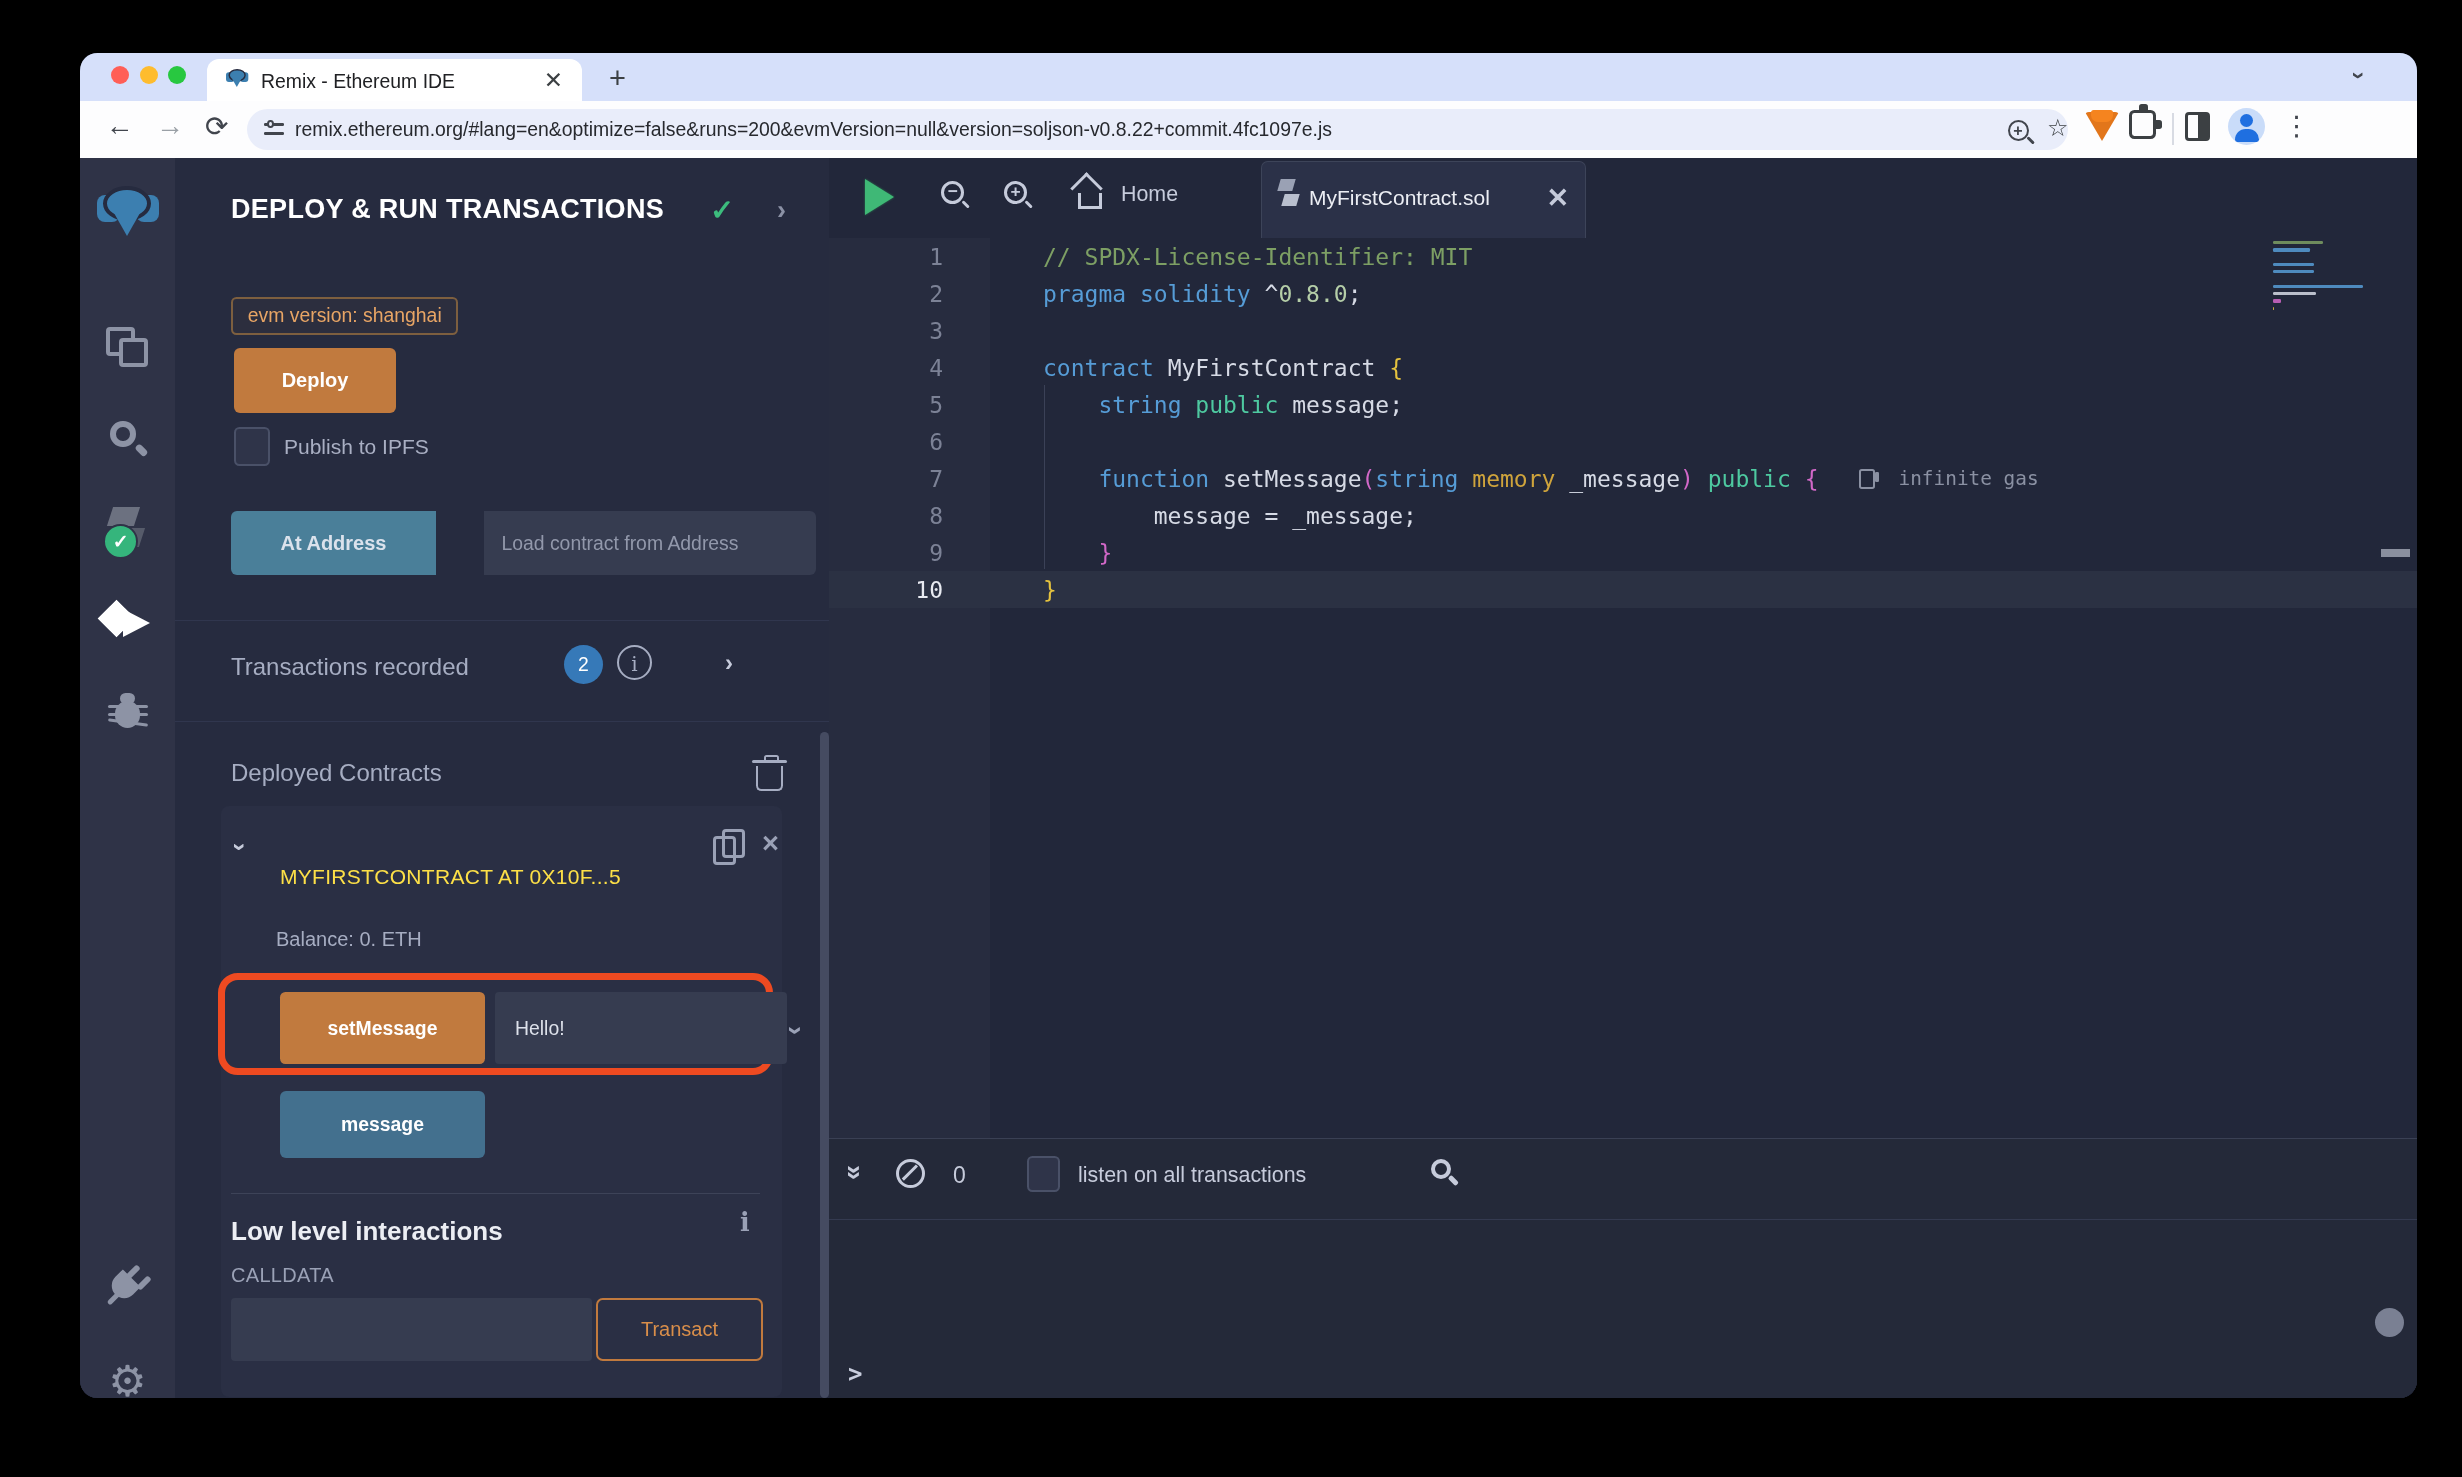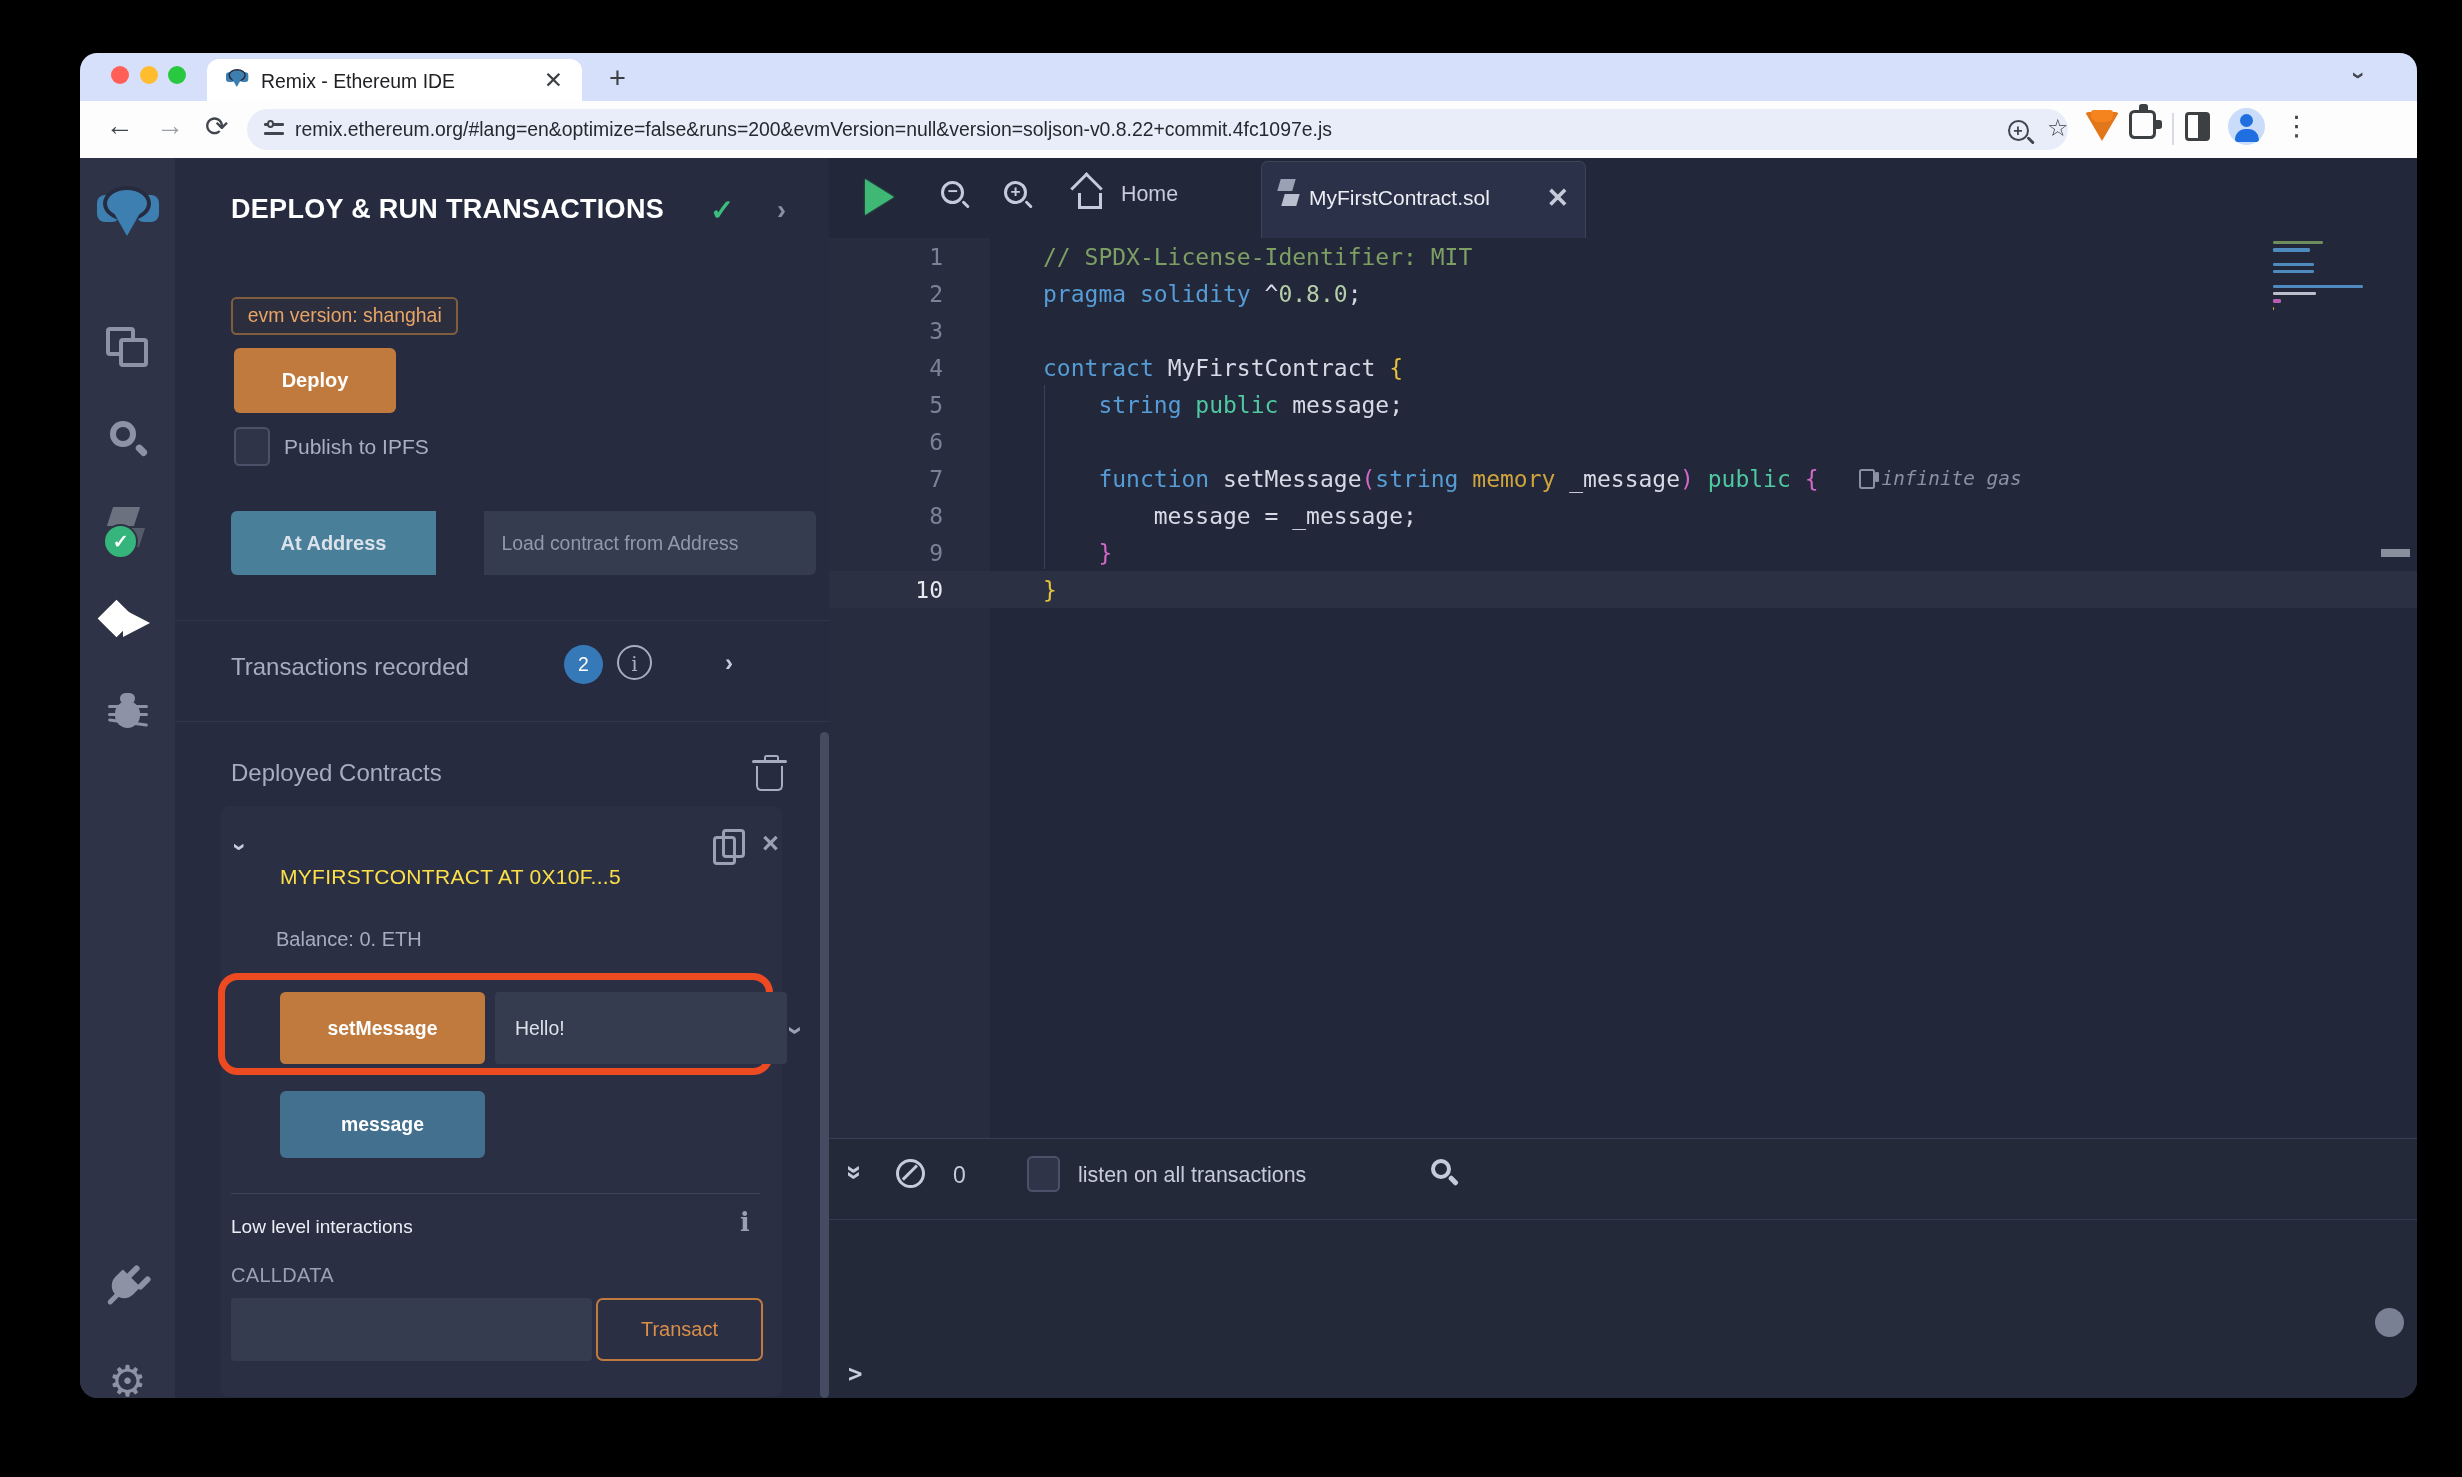--- a/index.html
+++ b/index.html
@@ -99,21 +99,21 @@
   .copy-ic .q1{position:absolute;left:0;top:6.7px;width:23px;height:29px;border:3.3px solid #9aa1b6;border-radius:4px;box-sizing:border-box;background:#2a2f44;}
   .copy-ic .q2{position:absolute;left:9.4px;top:0;width:23px;height:29px;border:3.3px solid #9aa1b6;border-radius:4px;box-sizing:border-box;}
   .cd-x{position:absolute;left:541px;top:21.4px;font-size:29px;color:#9aa1b6;font-weight:bold;}
   .balance{position:absolute;left:55px;top:122px;font-size:20px;color:#a6adc2;}
   .ring{position:absolute;left:-2.7px;top:167px;width:555px;height:102px;border:7.4px solid #ee4a21;border-radius:20px;box-sizing:border-box;}
   .setmsg-btn{left:59px;top:186px;width:205px;height:72px;line-height:72px;background:#c17a3e;font-size:19.4px;border-radius:5.4px;}
   .setmsg-input{position:absolute;left:274px;top:186px;width:292px;height:72px;background:#363c50;border:none;border-radius:4px;color:#dde1ea;font-size:19.4px;padding:0 0 0 20px;box-sizing:border-box;font-family:"Liberation Sans",sans-serif;outline:none;}
   .setmsg-chev{position:absolute;left:570px;top:209px;font-size:27px;color:#9aa1b6;font-weight:bold;display:inline-block;transform:rotate(90deg);}
   .msg-btn{left:59px;top:285px;width:205px;height:67px;line-height:67px;background:#43708e;font-size:19.4px;}
   .ll-div{position:absolute;left:10px;top:387px;width:529px;height:0;border-top:1.3px solid #3d4358;}
-  .ll-title{position:absolute;left:10px;top:410px;font-size:19px;color:#eceef4;font-weight:400;}
+  .ll-title{position:absolute;left:10px;top:410px;font-size:26px;color:#eceef4;font-weight:700;}
   .ll-info{position:absolute;left:519px;top:401px;font-size:25.4px;color:#9aa1b6;font-family:"DejaVu Serif",serif;font-weight:bold;}
   .calldata-lbl{position:absolute;left:10px;top:458px;font-size:20px;color:#9aa1b6;letter-spacing:0.3px;}
   .calldata-input{position:absolute;left:10px;top:492px;width:361px;height:63px;background:#363c50;border:none;border-radius:4px;color:#dde1ea;font-size:19px;padding:0 13.4px;box-sizing:border-box;outline:none;font-family:"Liberation Sans",sans-serif;}
   .transact-btn{position:absolute;left:375px;top:492px;width:167px;height:63px;line-height:59px;text-align:center;border:2px solid #c17a3e;border-radius:6.7px;color:#d98e4a;font-size:20px;box-sizing:border-box;}
   .pn-scroll{position:absolute;left:645px;top:574px;width:9.4px;height:666px;background:#454b61;border-radius:4.7px;}
   
   .ed-toolbar{position:absolute;left:0;top:0;width:100%;height:80px;}
   .play{position:absolute;left:36px;top:21.4px;width:0;height:0;border-top:18px solid transparent;border-bottom:18px solid transparent;border-left:29px solid #3fb876;filter:drop-shadow(0 0 1.3px #2a7b51);}
   .zoomer{position:absolute;top:23px;width:23px;height:23px;border:3.3px solid #c6cbdb;border-radius:50%;box-sizing:border-box;color:#c6cbdb;text-align:center;font-size:17.4px;line-height:14.7px;font-weight:bold;}
   .zoomer:after{content:"";position:absolute;left:17.4px;top:19px;width:9.4px;height:3.3px;background:#c6cbdb;border-radius:2px;transform:rotate(45deg);}
@@ -125,21 +125,21 @@
   .ed-tab .sol-s{position:absolute;left:17.4px;top:17.4px;}
   .ed-tab .s1{position:absolute;width:14.7px;height:12px;background:#9aa1b4;transform:skewX(-16deg);}
   .ed-tab .s2{position:absolute;top:14.7px;width:14.7px;height:12px;background:#b9bfce;transform:skewX(-16deg);left:4px;}
   .tab-name{position:absolute;left:47px;top:24px;font-size:21px;color:#eceef4;}
   .ed-tab .x{position:absolute;right:16px;top:20px;font-size:27px;color:#c6cbdb;font-weight:bold;}
   .ed-code{position:absolute;left:0;top:80px;width:100%;height:900px;background:linear-gradient(to right,#272c3f 161px,rgba(0,0,0,0) 161px);font-family:"DejaVu Sans Mono",monospace;}
   .code-row{position:relative;height:37px;display:flex;align-items:center;font-size:23px;white-space:pre;}
   .code-row.current{background:#2b3143;}
   .gutter-num{width:114px;text-align:right;color:#7c8296;flex:0 0 114px;}
   .code-text{margin-left:100px;}
-  .gas-badge{display:inline-flex;align-items:center;margin-left:40px;color:#8b91a3;font-size:19.4px;gap:7px;font-style:italic;}
+  .gas-badge{display:inline-flex;align-items:center;margin-left:40px;color:#8b91a3;font-size:19.4px;gap:24px;}
   .gas-pump{display:inline-block;width:16px;height:20px;border:2.7px solid #8b91a3;border-radius:2.7px;position:relative;box-sizing:border-box;}
   .gas-pump:after{content:"";position:absolute;right:-6px;top:1.3px;width:3.3px;height:10.7px;background:#8b91a3;border-radius:1.3px;}
   .indent-guide{position:absolute;left:215px;top:227px;width:1.3px;height:184px;background:#3b4157;}
   .minimap{position:absolute;right:50px;top:83px;width:94px;}
   .minimap .bar{height:3.3px;margin-bottom:4px;border-radius:1.3px;opacity:.85;}
   .ruler-dash{position:absolute;right:6.7px;top:391px;width:29px;height:8px;background:#8a8f9e;}
   
   .term{position:absolute;left:0;top:980px;width:100%;height:260px;background:#242939;border-top:1.3px solid #3a4054;}
   .term-bar{position:absolute;left:0;top:0;width:100%;height:80px;border-bottom:1.3px solid #343a50;}
   .t-ic{position:absolute;top:19px;color:#c6cbdb;}

